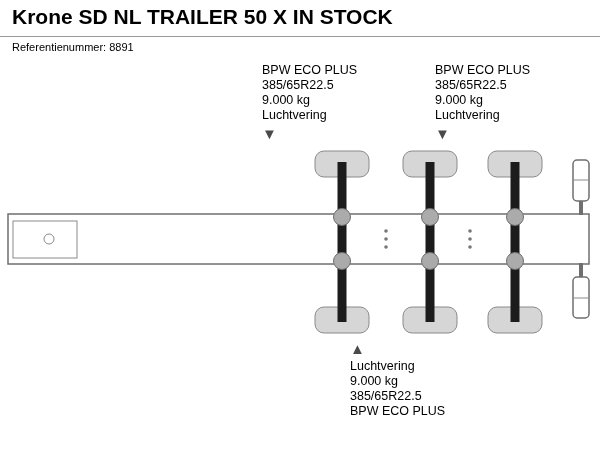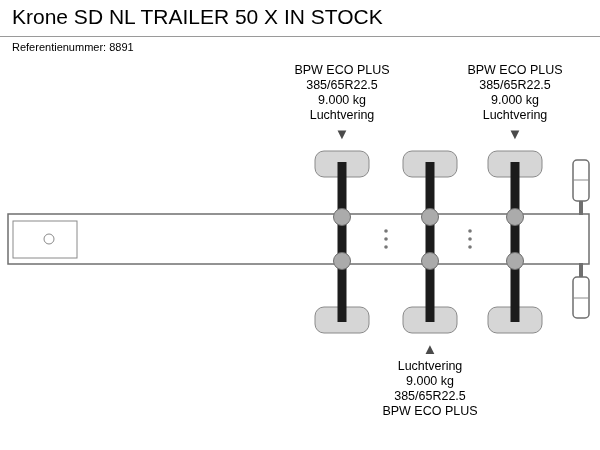--- a/index.html
+++ b/index.html
@@ -9,41 +9,41 @@
     background: #ffffff;
     font-family: "Liberation Sans", sans-serif;
     color: #000000;
     overflow: hidden;
   }
   .title {
     position: absolute;
     left: 12px;
     top: 5px;
     font-size: 21px;
-    font-weight: 400;
+    font-weight: 700;
     white-space: nowrap;
   }
   .separator {
     position: absolute;
     left: 0;
     top: 36px;
     width: 600px;
     height: 1px;
     background: #9a9a9a;
   }
   .reference {
     position: absolute;
     left: 12px;
     top: 41px;
     font-size: 11px;
   }
   .annotation {
     position: absolute;
     width: 160px;
-    text-align: center;
+    text-align: left;
     font-size: 12.5px;
     line-height: 15px;
     color: #000000;
   }
   .annotation .arrow {
     font-size: 15px;
     line-height: 15px;
     color: #4a4a4a;
     margin-top: 3px;
   }

